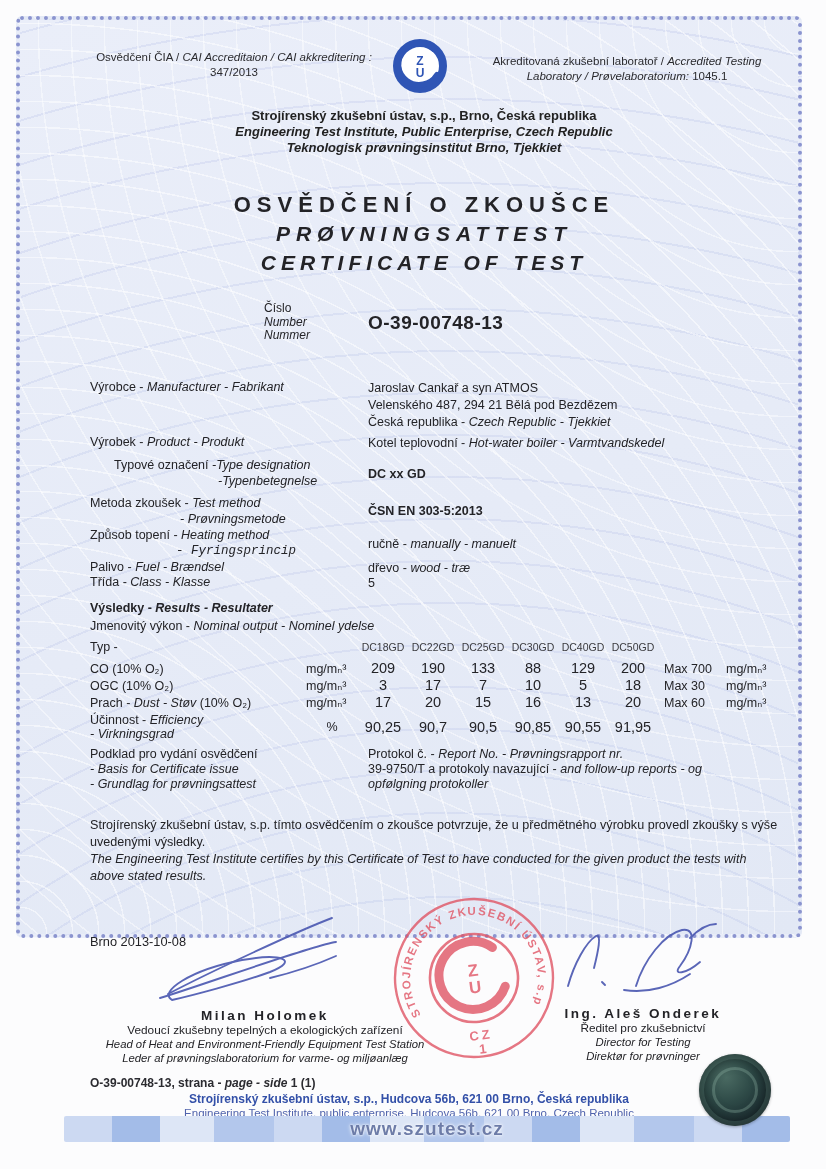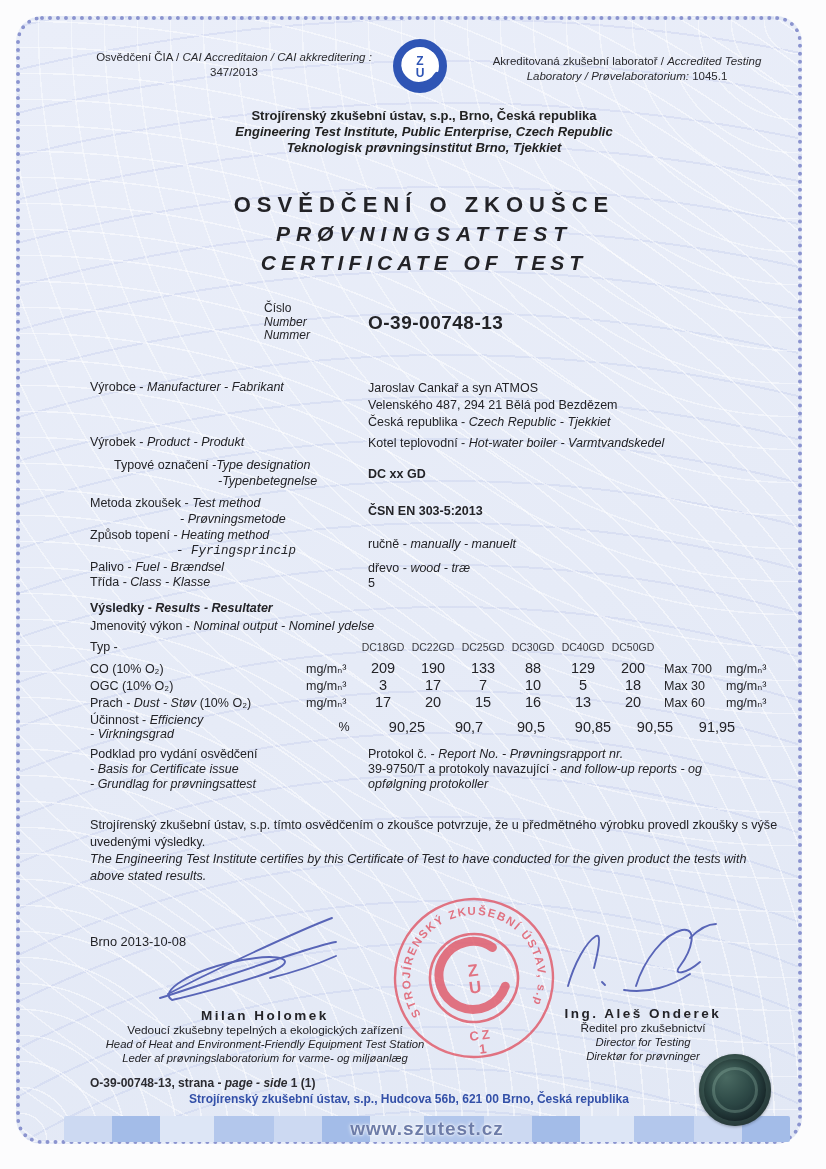--- a/index.html
+++ b/index.html
@@ -3,22 +3,22 @@
 <meta charset="utf-8">
 <style>
   html,body{margin:0;padding:0;}
   body{
     width:826px;height:1169px;position:relative;
     background:#fcfcfd;
     font-family:"Liberation Sans","DejaVu Sans",sans-serif;
     color:#232327;overflow:hidden;
   }
   .sheet{
-    position:absolute;left:16px;top:16px;width:786px;height:1128px;
-    box-sizing:border-box;border:4px dotted #8b94cf;border-radius:26px;
+    position:absolute;left:16px;top:16px;width:786px;height:922px;
+    box-sizing:border-box;border:4px dotted #8b94cf;border-radius:6px;
     background:
       repeating-radial-gradient(circle at 0% 100%, rgba(255,255,255,.5) 0 1.5px, rgba(255,255,255,0) 1.5px 26px),
       repeating-radial-gradient(circle at 100% 0%, rgba(255,255,255,.45) 0 1.5px, rgba(255,255,255,0) 1.5px 33px),
       repeating-radial-gradient(circle at 55% 165%, rgba(186,196,233,.3) 0 2px, rgba(186,196,233,0) 2px 42px),
       linear-gradient(160deg,#eaeef9 0%,#e6ebf7 55%,#e2e8f5 100%);
   }
   .abs{position:absolute;}
   .ctr{text-align:center;}
   .it{font-style:italic;}
   .rm{font-style:normal;}
@@ -178,21 +178,21 @@
       <div class="tunit">mg/mₙ³</div>
       <div class="tval">17</div>
       <div class="tval">20</div>
       <div class="tval">15</div>
       <div class="tval">16</div>
       <div class="tval">13</div>
       <div class="tval">20</div>
       <div class="tmax">Max 60</div>
       <div class="tmax">mg/mₙ³</div>
     </div>
-    <div class="trow" style="min-height:32px;align-items:center;gap:12px;">
+    <div class="trow" style="min-height:32px;align-items:center;">
       <div class="tlabel" style="line-height:14px;">
         <div><span class="rm">Účinnost - </span><span class="it">Efficiency</span></div>
         <div class="it">- Virkningsgrad</div>
       </div>
       <div class="tunit ctr">%</div>
       <div class="tval">90,25</div>
       <div class="tval">90,7</div>
       <div class="tval">90,5</div>
       <div class="tval">90,85</div>
       <div class="tval">90,55</div>
@@ -261,20 +261,21 @@
   <div class="abs ctr" style="left:455px;top:986px;width:336px;">
     <div class="sig-name">Ing. Aleš Onderek</div>
     <div class="sig-t1">Ředitel pro zkušebnictví</div>
     <div class="sig-t23">Director for Testing</div>
     <div class="sig-t23">Direktør for prøvninger</div>
   </div>
 
   <div class="abs foot-page" style="left:70px;top:1056px;"><span class="rm">O-39-00748-13, strana - </span><span class="it">page - side</span><span class="rm"> 1 (1)</span></div>
   <div class="abs ctr" style="left:30px;right:30px;top:1072px;">
     <div class="foot-inst1">Strojírenský zkušební ústav, s.p., Hudcova 56b, 621 00 Brno, Česká republika</div>
+    <div class="foot-inst2">Engineering Test Institute, public enterprise, Hudcova 56b, 621 00 Brno, Czech Republic</div>
   </div>
   <div class="abs banner" style="left:44px;top:1096px;width:726px;">
     <span>www.szutest.cz</span>
   </div>
 
   <div class="abs holo" style="left:679px;top:1034px;z-index:5;">
     <div class="holo-inner"></div>
   </div>
 
 </div>

